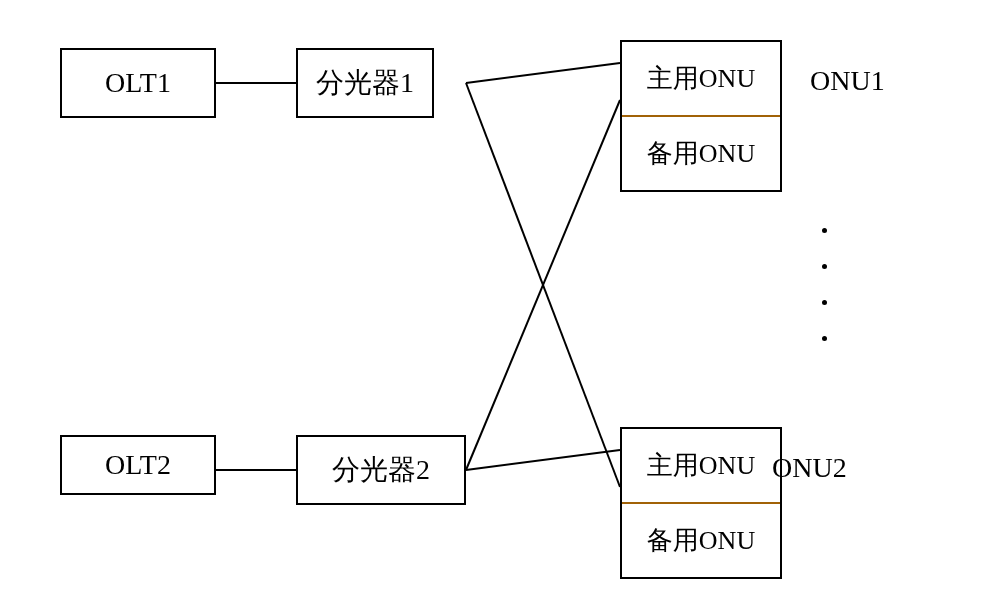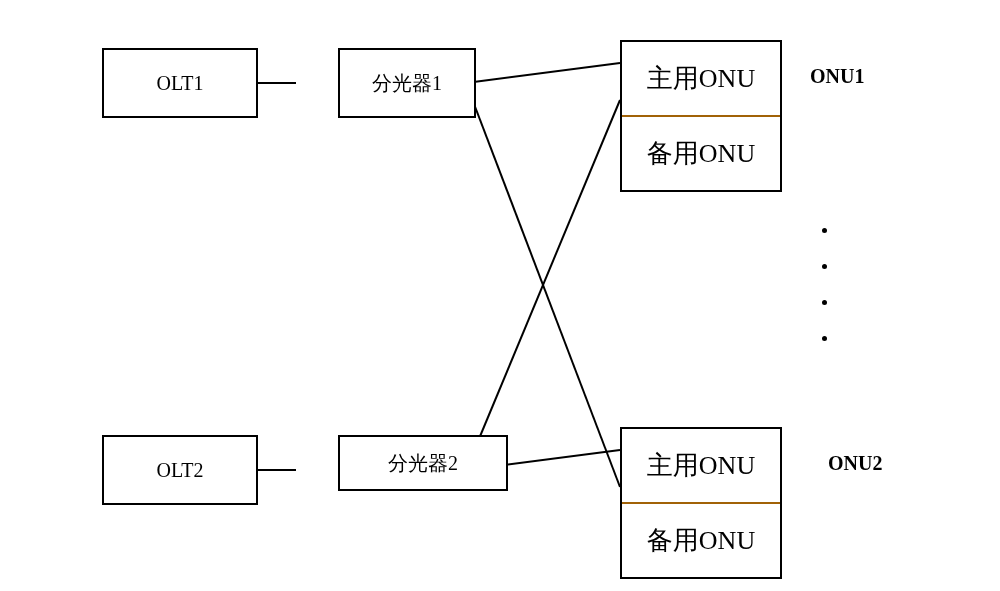--- a/index.html
+++ b/index.html
@@ -9,45 +9,43 @@
       background: #fff;
       position: relative;
       font-family: "SimSun", "宋体", serif;
     }
     .box {
       position: absolute;
       border: 2px solid #000;
       display: flex;
       align-items: center;
       justify-content: center;
-      font-size: 20px;
+      font-size: 28px;
       background: #fff;
-      margin-left: 42px;
     }
     .onu-group {
       position: absolute;
       border: 2px solid #000;
       display: flex;
       flex-direction: column;
       background: #fff;
     }
     .onu-cell {
       display: flex;
       align-items: center;
       justify-content: center;
       font-size: 26px;
       padding: 19px 10px;
     }
     .onu-divider {
       border-top: 2px solid #a16207;
     }
     .label {
       position: absolute;
-      font-size: 20px;
-      font-weight: bold;
+      font-size: 28px;
     }
     .dot {
       position: absolute;
       width: 5px;
       height: 5px;
       background: #000;
       border-radius: 50%;
     }
     svg.lines {
       position: absolute;
@@ -71,42 +69,42 @@
   <line x1="466" y1="83" x2="620" y2="63"></line>
   <line x1="466" y1="83" x2="620" y2="487"></line>
   <line x1="466" y1="470" x2="620" y2="450"></line>
   <line x1="466" y1="470" x2="620" y2="100"></line>
 </svg>
 
 <div class="box" style="left:60px; top:48px; width:156px; height:70px;">
   <span>OLT1</span>
 </div>
 
-<div class="box" style="left:60px; top:435px; width:156px; height:70px;">
+<div class="box" style="left:60px; top:435px; width:156px; height:60px;">
   <span>OLT2</span>
 </div>
 
 <div class="box" style="left:296px; top:48px; width:138px; height:70px;">
   <span>分光器1</span>
 </div>
 
-<div class="box" style="left:296px; top:435px; width:170px; height:56px;">
+<div class="box" style="left:296px; top:435px; width:170px; height:70px;">
   <span>分光器2</span>
 </div>
 
 <div class="onu-group" style="left:620px; top:40px; width:162px;">
   <div class="onu-cell">主用ONU</div>
   <div class="onu-cell onu-divider">备用ONU</div>
 </div>
 
 <div class="label" style="left:810px; top:65px;">ONU1</div>
 
 <div class="onu-group" style="left:620px; top:427px; width:162px;">
   <div class="onu-cell">主用ONU</div>
   <div class="onu-cell onu-divider">备用ONU</div>
 </div>
 
-<div class="label" style="left:828px; top:452px;">ONU2</div>
+<div class="label" style="left:772px; top:452px;">ONU2</div>
 
 <div class="dot" style="left:822px; top:228px;"></div>
 <div class="dot" style="left:822px; top:264px;"></div>
 <div class="dot" style="left:822px; top:300px;"></div>
 <div class="dot" style="left:822px; top:336px;"></div>
 
 </body></html>

